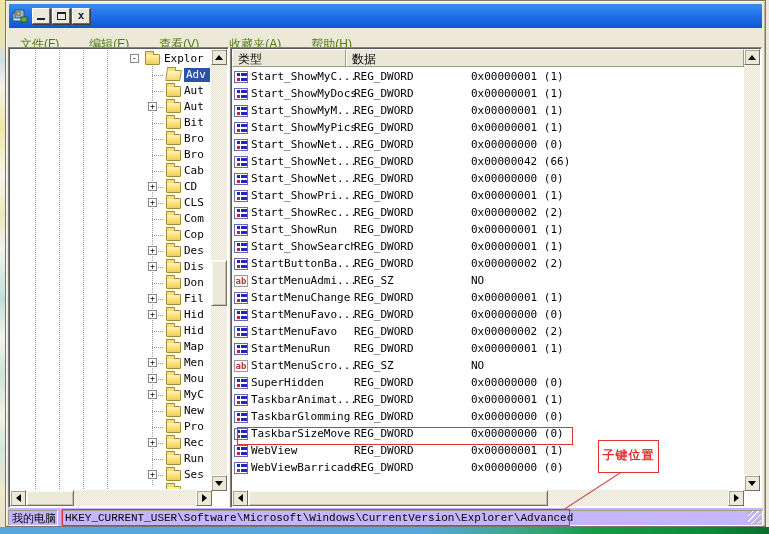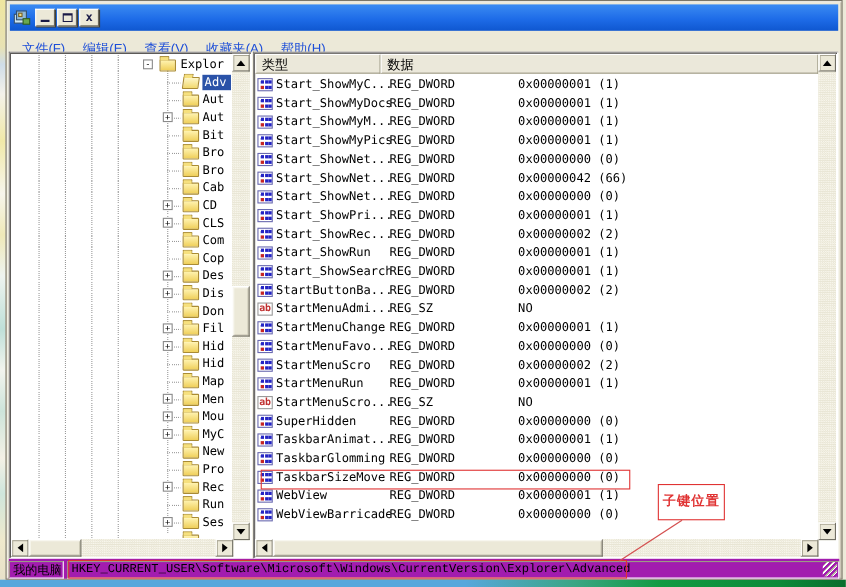--- a/index.html
+++ b/index.html
@@ -25,21 +25,21 @@
   .winbtns { display:flex; gap:2px; }
   .winbtn { width:18px; height:16px; background:#ece9d8; border:1px solid #fff;
     border-right-color:#6a675c; border-bottom-color:#6a675c;
     box-shadow:1px 1px 0 #403e36; display:flex; align-items:center; justify-content:center;
     padding:0; cursor:default; }
   .glyph-min { width:8px; height:7px; border-bottom:2px solid #1a1a46; }
   .glyph-max { width:9px; height:8px; border:1px solid #1a1a46; border-top:2px solid #1a1a46; }
   .glyph-close { font-size:11px; font-weight:bold; color:#1a1a46; line-height:10px; font-family:"DejaVu Sans Mono",monospace; }
 
   .menubar { position:absolute; left:3px; top:28px; right:3px; height:31px;
-    display:flex; align-items:center; gap:2px; padding-left:4px; font-size:12px; color:#1d4ed8;
+    display:flex; align-items:center; gap:16px; padding-left:4px; font-size:12px; color:#4d7c0f;
     border-bottom:1px solid #d8d4c4; }
   .menuitem { padding:2px 7px; white-space:nowrap; }
 
   
   .panel { position:absolute; background:#fff; border:1px solid #848280;
     border-right-color:#fff; border-bottom-color:#fff;
     box-shadow:inset 1px 1px 0 #5c5a58, 1px 1px 0 #f2f0e4; overflow:hidden; }
   .treepanel { left:2px; top:46px; width:221px; height:461px; }
   .valuepanel { left:224px; top:46px; width:532px; height:461px; }
 
@@ -89,21 +89,21 @@
   .vicon { position:absolute; left:2px; width:14px; height:12px; background:#fff; border:1px solid #6a6ab0; }
   .vicon.dword::before { content:""; position:absolute; left:1px; top:1px; width:1px; height:1px; color:#2020c0;
     box-shadow:2px 1px 0 1px #2424c4, 6px 1px 0 1px #2424c4, 9px 1px 0 1px #2424c4,
                2px 6px 0 1px #c42424, 6px 6px 0 1px #2424c4, 9px 6px 0 1px #2424c4; }
   .vicon.sz { color:#c03030; font-size:9px; font-weight:bold; line-height:10px; text-align:center;
     font-family:"DejaVu Sans Mono",monospace; border-color:#9a9a9a; }
   .rowbox { position:absolute; border:1px solid #e03333; pointer-events:none; }
 
   
   .statusbar { position:absolute; left:2px; top:507px; right:2px; height:18px; display:flex; gap:3px;
-    background:#a21caf; padding-top:2px; }
+    background:#c4b5fd; padding-top:2px; }
   .scell { border:1px solid #9d9a85; border-right-color:#fff; border-bottom-color:#fff;
     height:16px; font-size:11px; display:flex; align-items:center; padding:0 3px; white-space:nowrap; overflow:hidden; }
   .scell.c1 { width:50px; color:#000; }
   .scell.c2 { flex:1; font-family:Liberation Mono, monospace; font-size:11px; }
   .grip { position:absolute; right:2px; bottom:2px; width:13px; height:13px;
     background:repeating-linear-gradient(135deg,transparent 0 2px,#b8b4a2 2px 3px,#fff 3px 4px); }
 
   
   .redbox-path { position:absolute; left:62px; top:509px; width:508px; height:17px;
     border:1px solid #e03333; pointer-events:none; }
@@ -419,21 +419,21 @@
           <span class="vdata">0x00000001 (1)</span>
         </div>
         <div class="vrow" style="top: 238px;">
           <div class="vicon dword"></div>
           <span class="vname">StartMenuFavo...</span>
           <span class="vtype">REG_DWORD</span>
           <span class="vdata">0x00000000 (0)</span>
         </div>
         <div class="vrow" style="top: 255px;">
           <div class="vicon dword"></div>
-          <span class="vname">StartMenuScro</span>
+          <span class="vname">StartMenuFavo</span>
           <span class="vtype">REG_DWORD</span>
           <span class="vdata">0x00000002 (2)</span>
         </div>
         <div class="vrow" style="top: 272px;">
           <div class="vicon dword"></div>
           <span class="vname">StartMenuRun</span>
           <span class="vtype">REG_DWORD</span>
           <span class="vdata">0x00000001 (1)</span>
         </div>
         <div class="vrow" style="top: 289px;">

